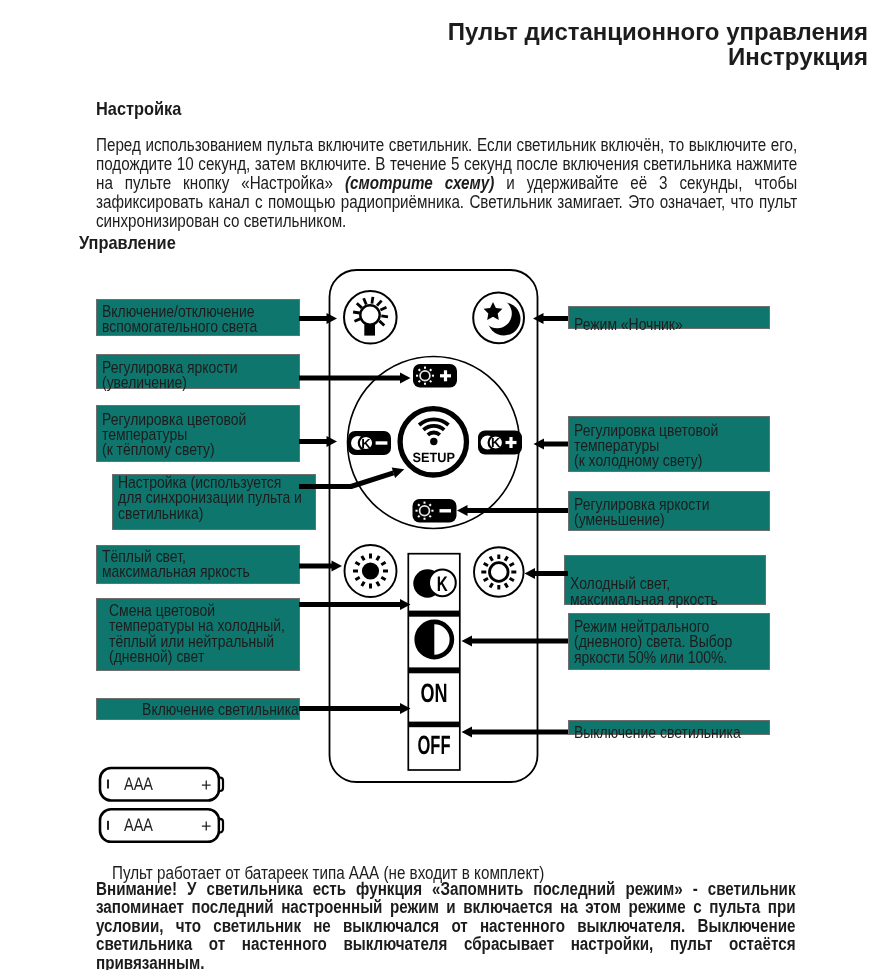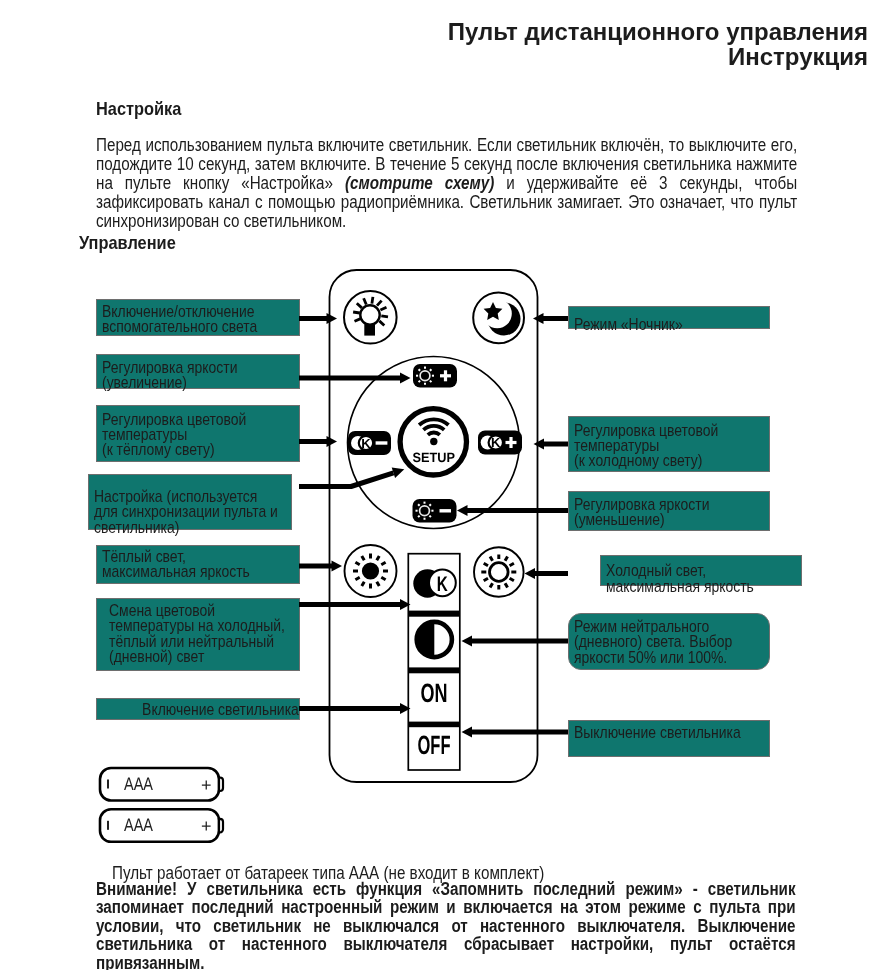--- a/index.html
+++ b/index.html
@@ -38,21 +38,21 @@
 
 <div class="lbl" style="left:96px;top:299px;width:204px;height:36.5px;padding-top:3.85px;">
     <div>Включение/отключение<br>вспомогательного света</div>
   </div>
 <div class="lbl" style="left:96px;top:353.5px;width:204px;height:35px;padding-top:5.5px;">
     <div>Регулировка яркости<br>(увеличение)</div>
   </div>
 <div class="lbl" style="left:96px;top:404.5px;width:204px;height:57px;padding-top:6.1px;">
     <div>Регулировка цветовой<br>температуры<br>(к тёплому свету)</div>
   </div>
-<div class="lbl" style="left:88px;top:474px;width:204px;height:56px;padding-top:14px;">
+<div class="lbl" style="left:112px;top:474px;width:204px;height:56px;padding-top:0;">
     <div>Настройка (используется<br>для синхронизации пульта и<br>светильника)</div>
   </div>
 <div class="lbl" style="left:96px;top:545px;width:204px;height:39px;padding-top:3.05px;">
     <div>Тёплый свет,<br>максимальная яркость</div>
   </div>
 <div class="lbl" style="left:96px;top:597.5px;width:204px;height:73.5px;padding-top:4.55px;padding-left:12px;">
     <div>Смена цветовой<br>температуры на холодный,<br>тёплый или нейтральный<br>(дневной) свет</div>
   </div>
 <div class="lbl" style="left:96px;top:698px;width:204px;height:21.8px;padding-top:3.25px;text-align:right;">
     <div>Включение светильника</div>
@@ -60,27 +60,27 @@
 
 <div class="lbl" style="left:567.5px;top:306px;width:202px;height:23px;padding-top:10px;">
     <div>Режим «Ночник»</div>
   </div>
 <div class="lbl" style="left:567.5px;top:415.5px;width:202px;height:56px;padding-top:6.05px;">
     <div>Регулировка цветовой<br>температуры<br>(к холодному свету)</div>
   </div>
 <div class="lbl" style="left:567.5px;top:490.7px;width:202px;height:40.6px;padding-top:4.85px;">
     <div>Регулировка яркости<br>(уменьшение)</div>
   </div>
-<div class="lbl" style="left:600px;top:555.4px;width:202px;height:31px;padding-top:7px;">
+<div class="lbl" style="left:564px;top:555.4px;width:202px;height:50px;padding-top:20px;">
     <div>Холодный свет,<br>максимальная яркость</div>
   </div>
-<div class="lbl" style="left:567.5px;top:613px;width:202px;height:56.7px;padding-top:5.0px;border-radius:13px;">
+<div class="lbl" style="left:567.5px;top:613px;width:202px;height:56.7px;padding-top:5.0px;">
     <div>Режим нейтрального<br>(дневного) света. Выбор<br>яркости 50% или 100%.</div>
   </div>
-<div class="lbl" style="left:567.5px;top:720.4px;width:202px;height:37px;padding-top:3.85px;">
+<div class="lbl" style="left:567.5px;top:720.4px;width:202px;height:15px;padding-top:3.85px;">
     <div>Выключение светильника</div>
   </div>
 
 <svg class="abs" style="left:0;top:255px;" width="895" height="550" viewBox="0 255 895 550" fill="none" stroke="none">
 
   <rect x="329.5" y="270" width="208" height="512" rx="27" fill="#fff" stroke="#000" stroke-width="1.8"></rect>
 
   <g>
     <circle cx="370.3" cy="317.3" r="26.3" stroke="#000" stroke-width="2"></circle>
     <circle cx="370" cy="315" r="9.7" stroke="#000" stroke-width="2.4"></circle>

